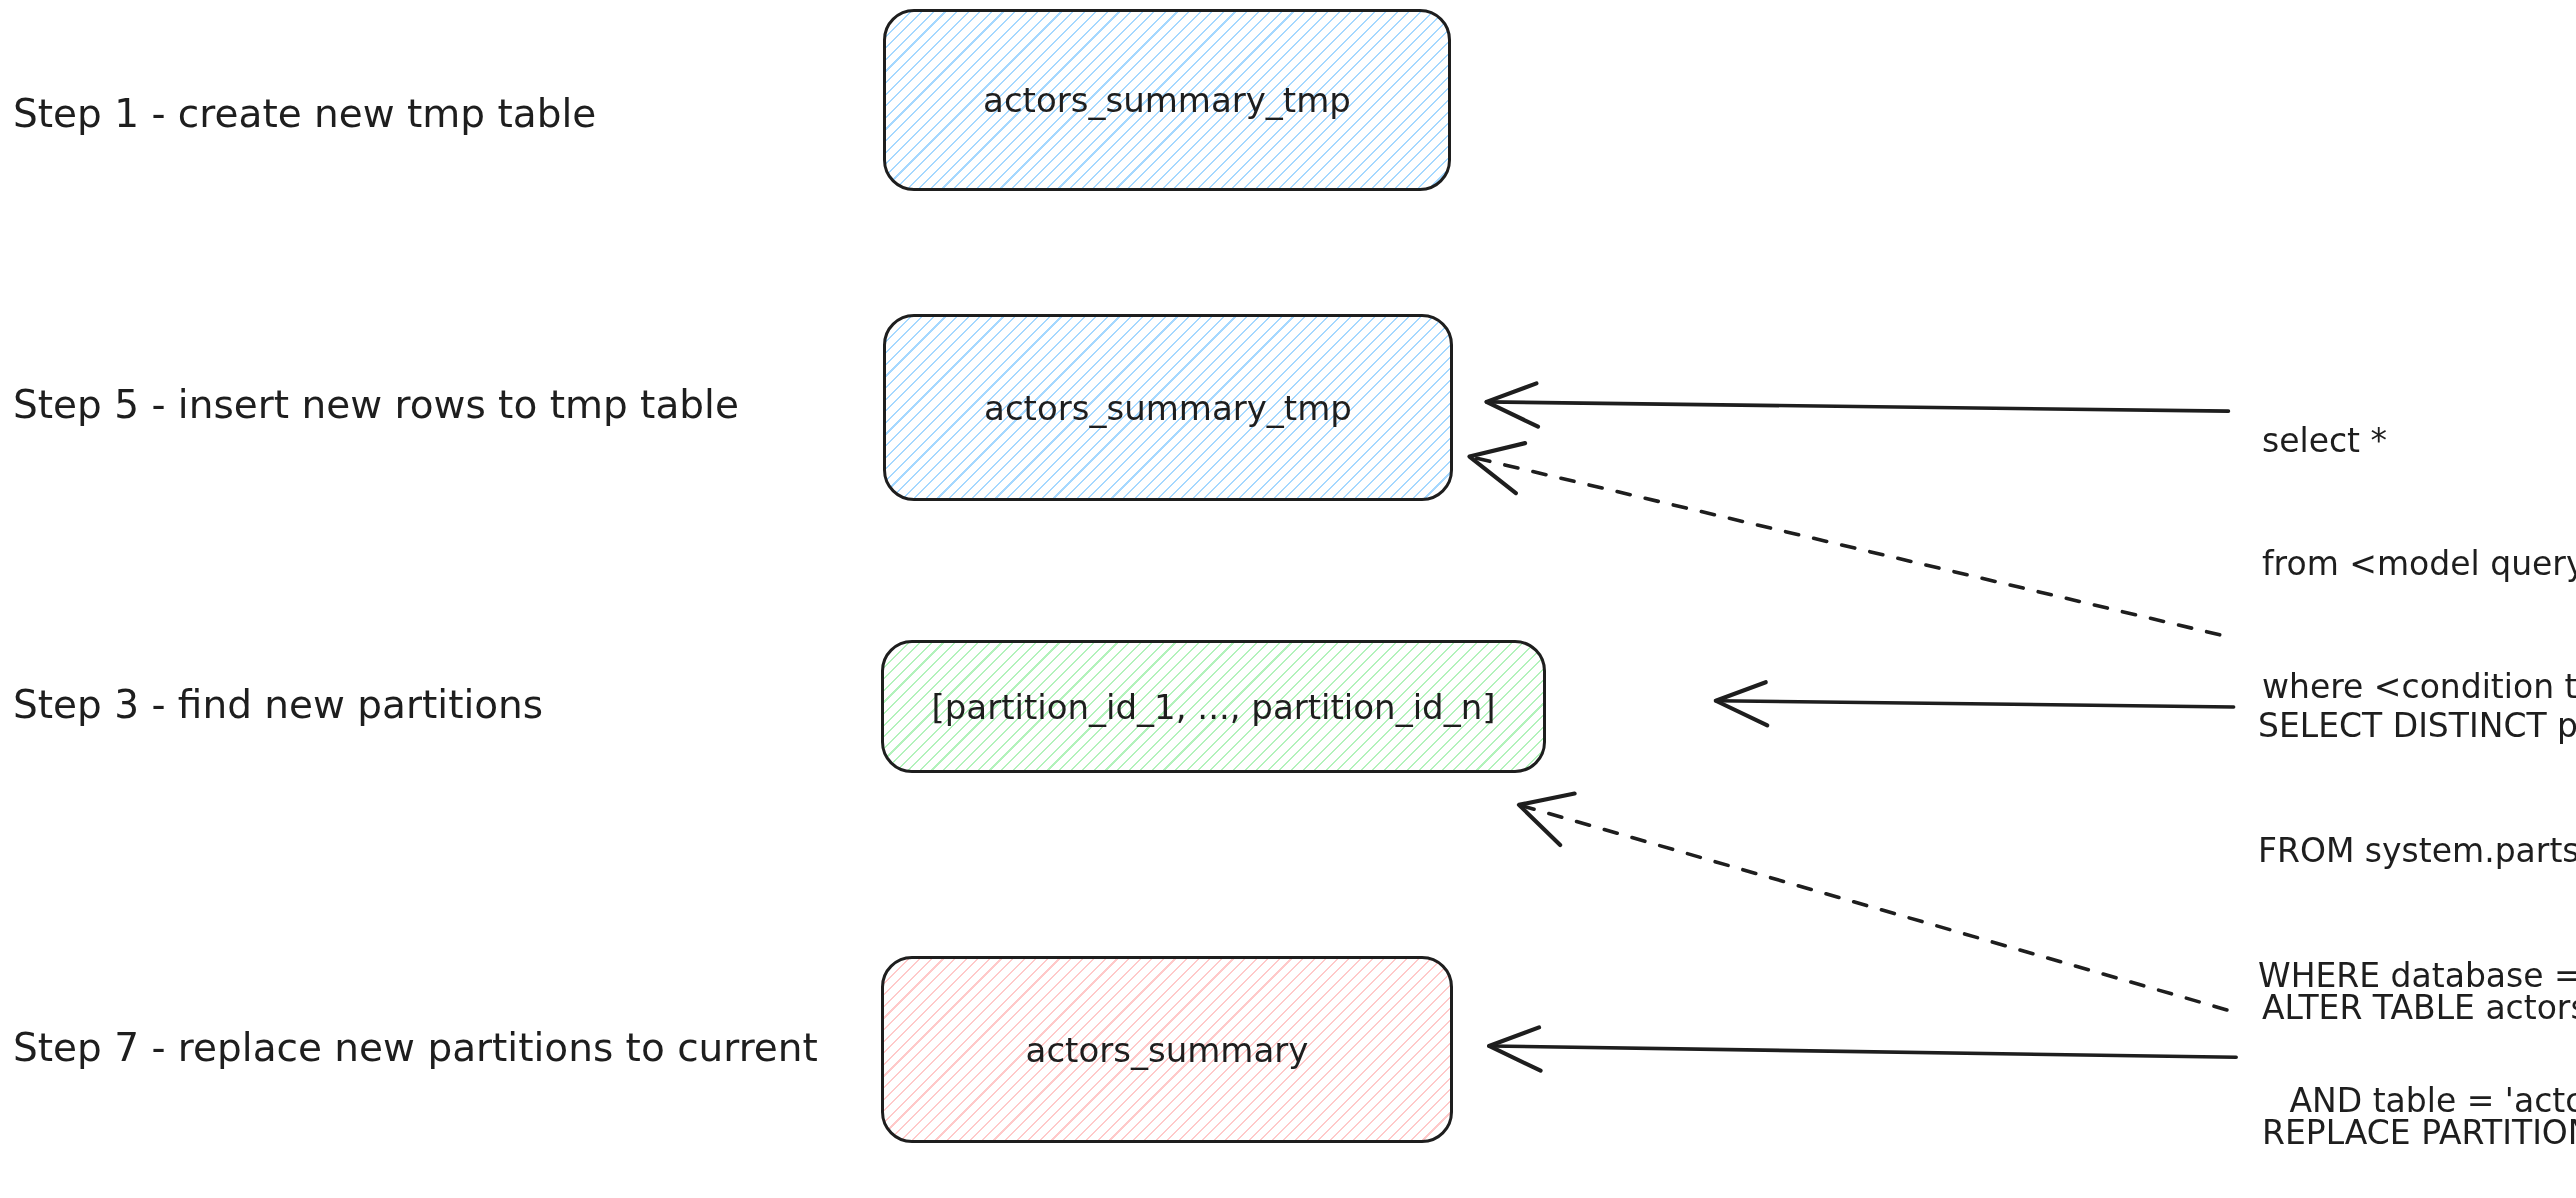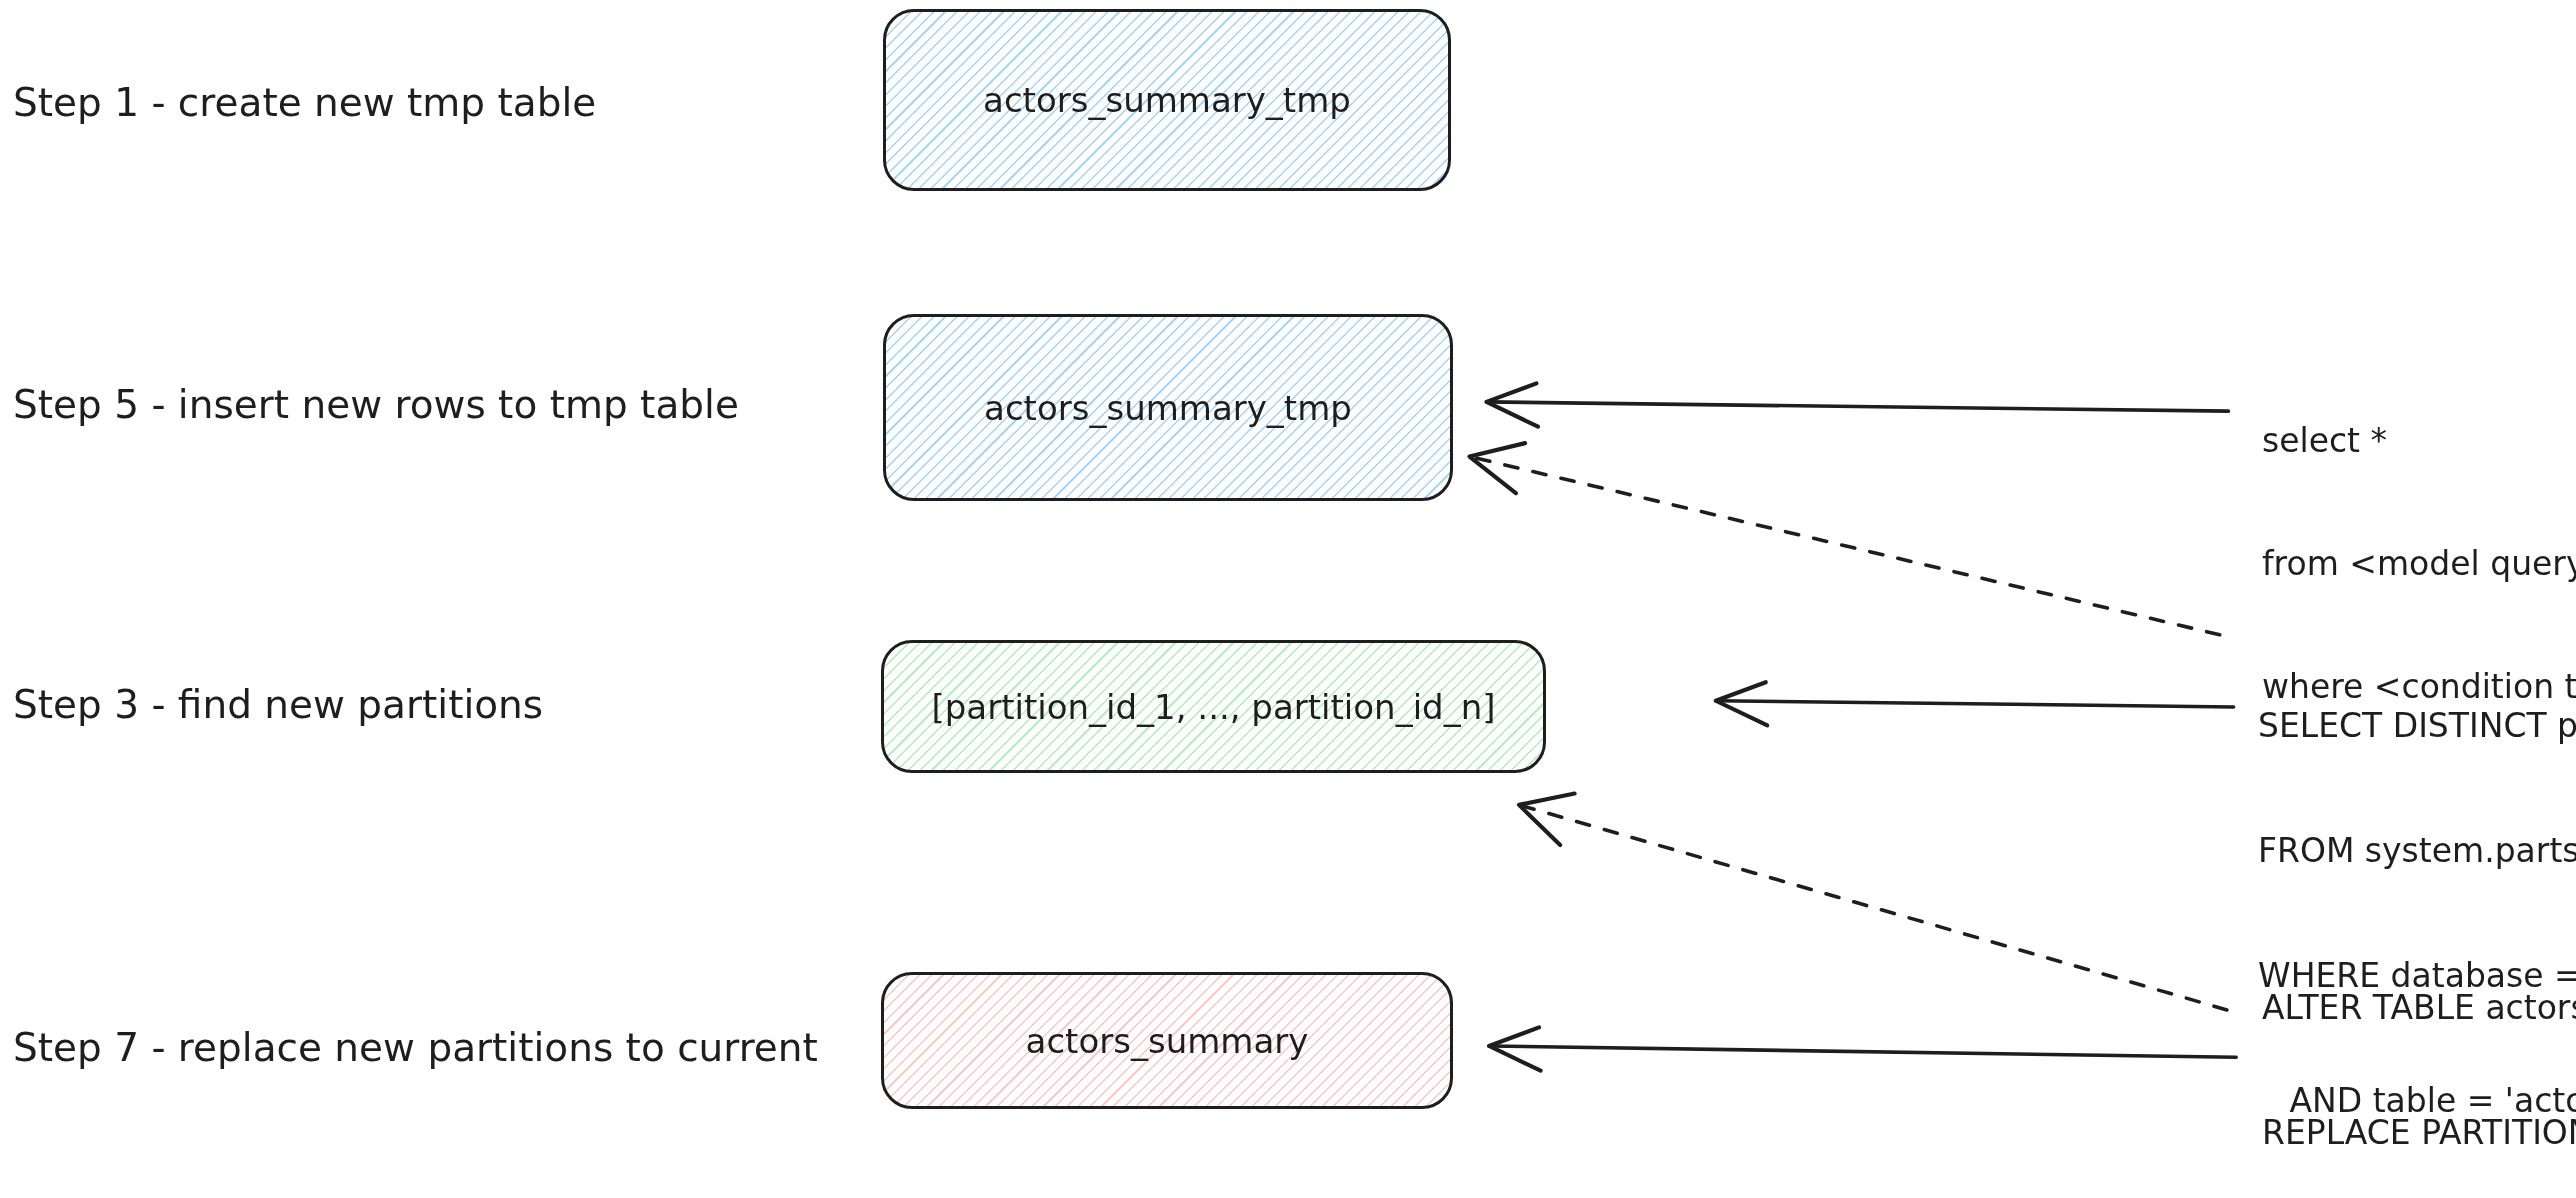--- a/index.html
+++ b/index.html
@@ -69,38 +69,38 @@
     <line class="arrow-shaft dashed" x1="4308" y1="1232" x2="2852" y2="886"></line>
     <path class="arrow-head" d="M 2942 957 L 2852 886 L 2960 860"></path>
   </g>
 
   <g>
     <line class="arrow-shaft dashed" x1="4322" y1="1960" x2="2948" y2="1562"></line>
     <path class="arrow-head" d="M 3028 1640 L 2948 1562 L 3056 1540"></path>
   </g>
 </svg>
 
-<div class="abs step-label" style="top:77px">Step 1 - create new tmp table</div>
+<div class="abs step-label" style="top:88px">Step 1 - create new tmp table</div>
 <div class="abs step-label" style="top:379px">Step 5 - insert new rows to tmp table</div>
 <div class="abs step-label" style="top:679px">Step 3 - find new partitions</div>
 <div class="abs step-label" style="top:1022px">Step 7 - replace new partitions to current</div>
 
 <div class="abs node-box" style="left: 883px; top: 9.3px; width: 568px; height: 182px; background: repeating-linear-gradient(135deg, rgb(165, 216, 255) 0px, rgb(165, 216, 255) 1.5px, transparent 1.5px, transparent 8.2px);">
   <span>actors_summary_tmp</span>
 </div>
 
 <div class="abs node-box" style="left: 883px; top: 314px; width: 570px; height: 187px; background: repeating-linear-gradient(135deg, rgb(165, 216, 255) 0px, rgb(165, 216, 255) 1.5px, transparent 1.5px, transparent 8.2px);">
   <span>actors_summary_tmp</span>
 </div>
 
 <div class="abs node-box" style="left: 881px; top: 640px; width: 665px; height: 133px; background: repeating-linear-gradient(135deg, rgb(178, 242, 187) 0px, rgb(178, 242, 187) 1.5px, transparent 1.5px, transparent 8.2px);">
   <span>[partition_id_1, ..., partition_id_n]</span>
 </div>
 
-<div class="abs node-box" style="left: 881px; top: 956px; width: 572px; height: 137px; background: repeating-linear-gradient(135deg, rgb(255, 201, 201) 0px, rgb(255, 201, 201) 1.5px, transparent 1.5px, transparent 8.2px); margin-top: 16px;">
+<div class="abs node-box" style="left: 881px; top: 956px; width: 572px; height: 187px; background: repeating-linear-gradient(135deg, rgb(255, 201, 201) 0px, rgb(255, 201, 201) 1.5px, transparent 1.5px, transparent 8.2px);">
   <span>actors_summary</span>
 </div>
 
 <div class="abs sql-block tight" style="left:2262px; top:340px;">
   <div class="sql-line">select *</div>
   <div class="sql-line">from &lt;model query&gt;</div>
   <div class="sql-line">where &lt;condition to identify new&gt;</div>
 </div>
 
 <div class="abs sql-block" style="left:2258px; top:624px;">

